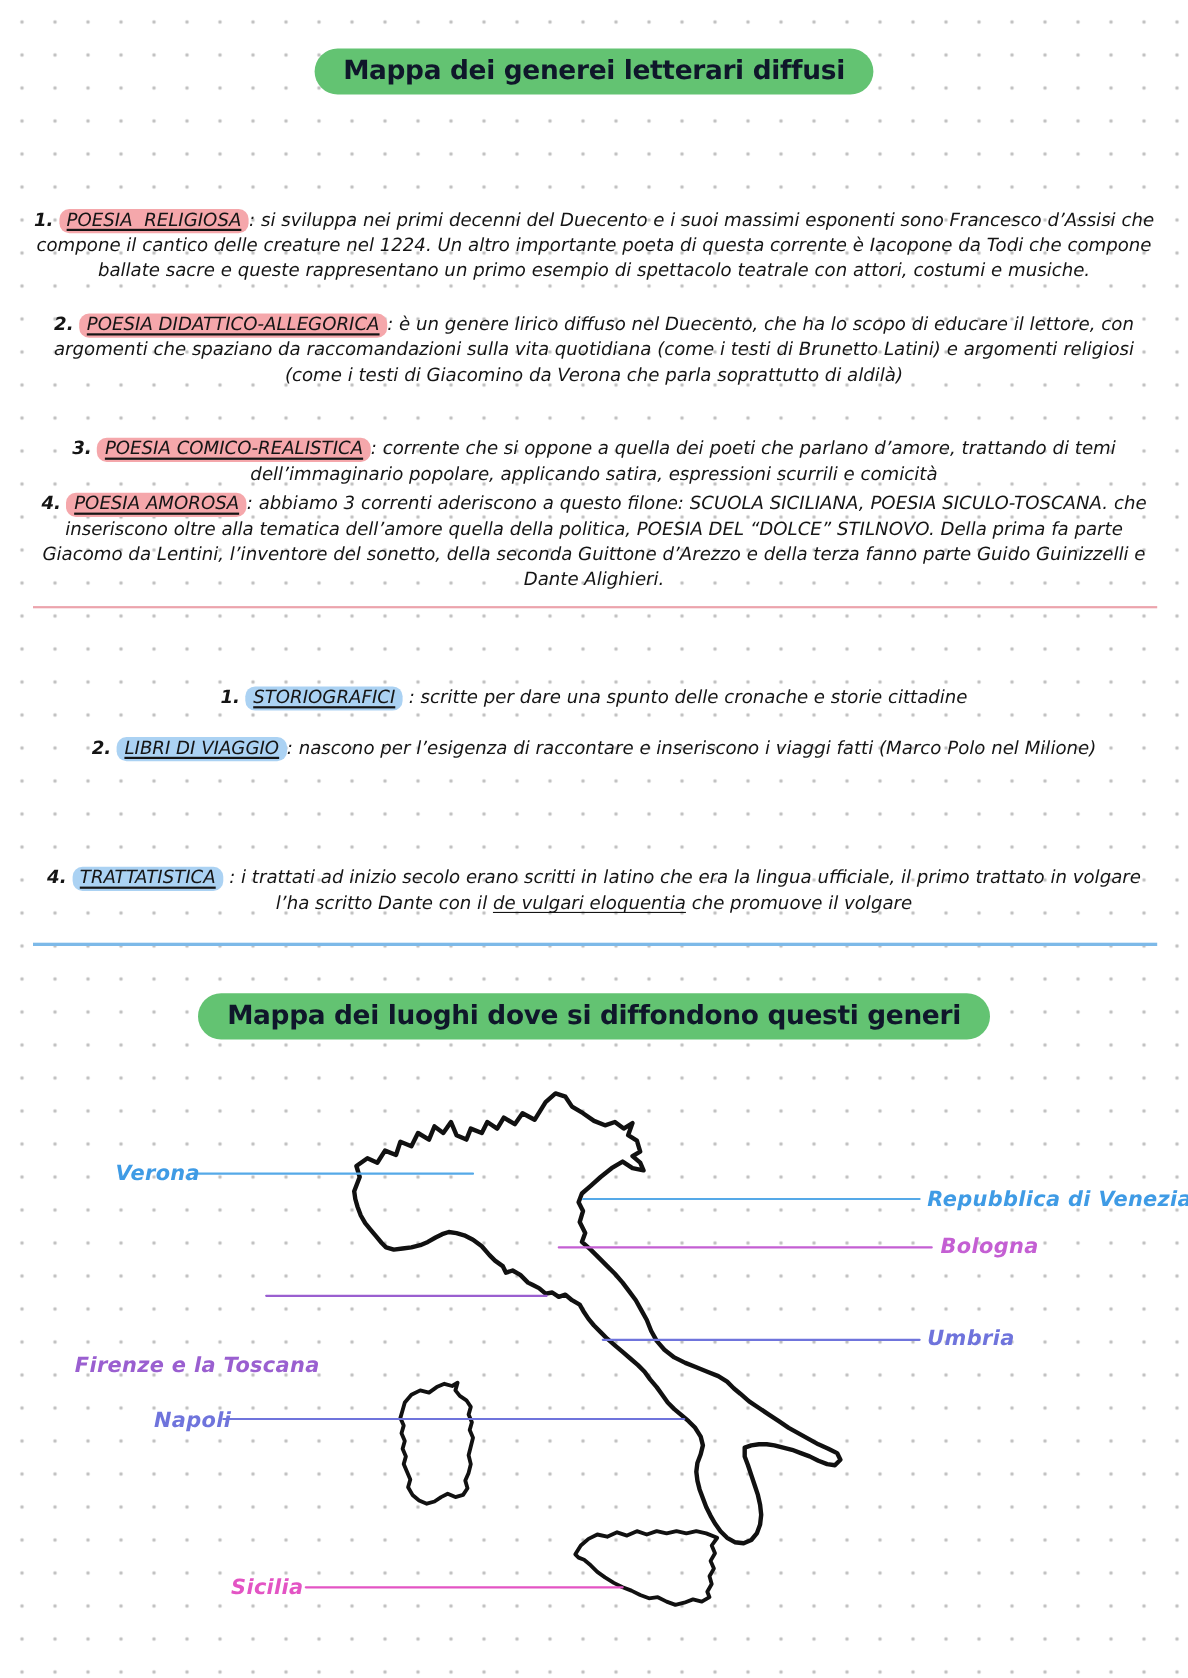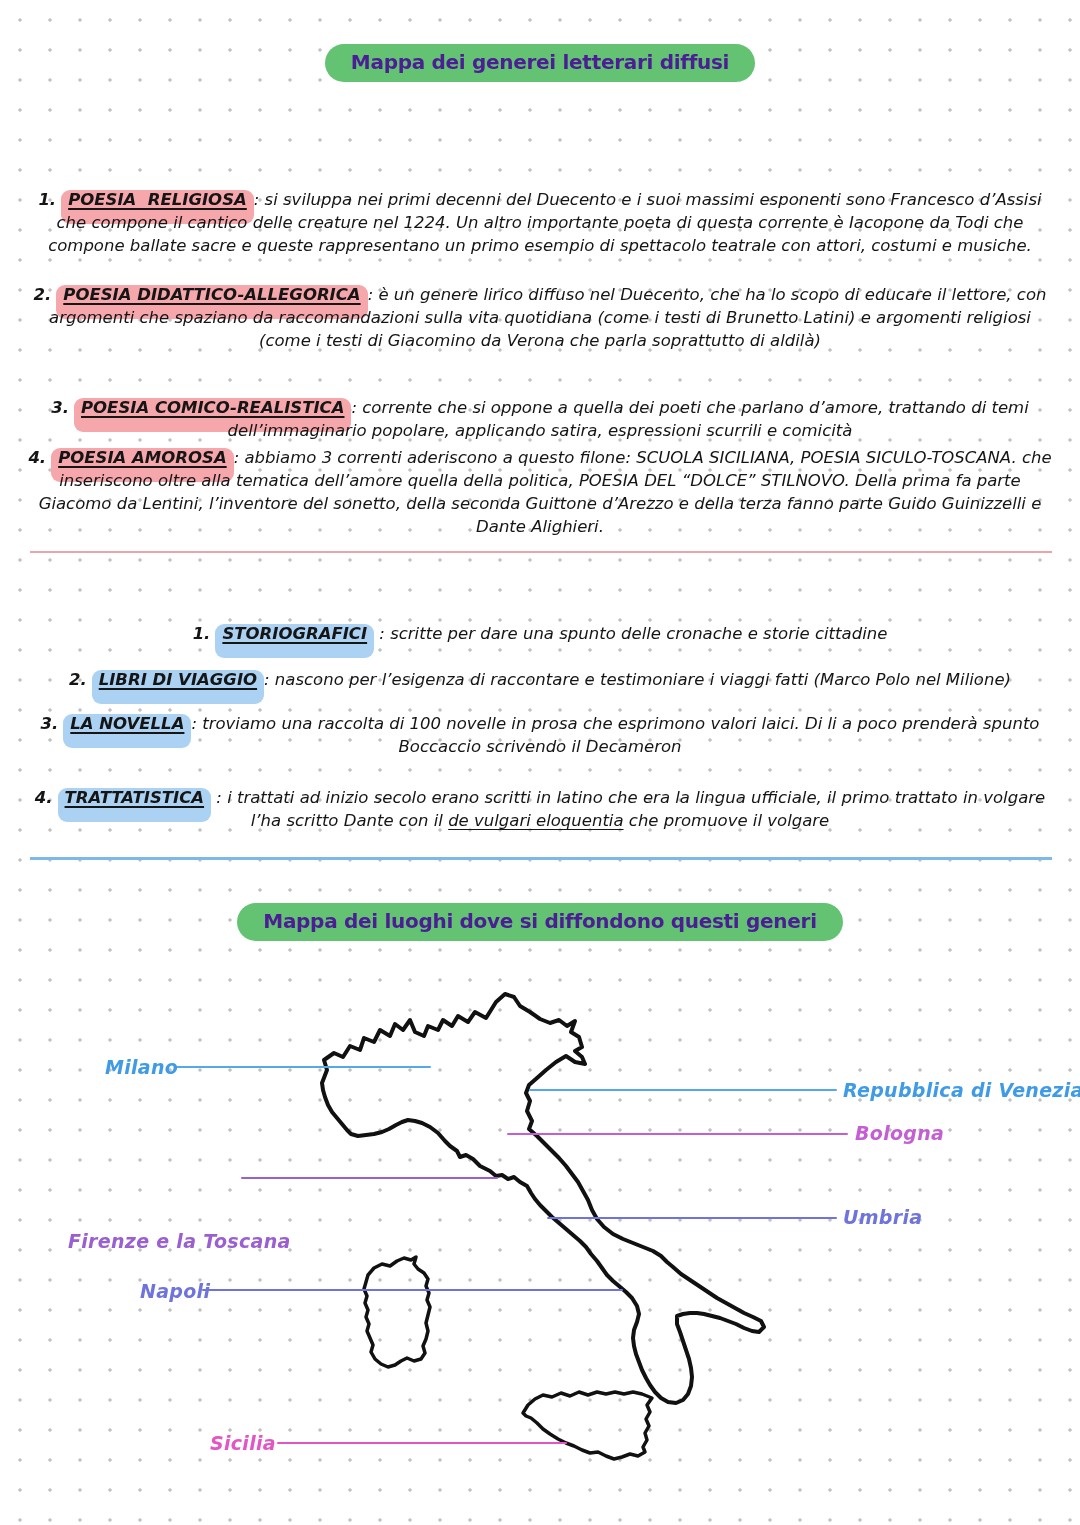--- a/index.html
+++ b/index.html
@@ -9,33 +9,33 @@
     background:#ffffff;
     background-image:radial-gradient(circle,#c2c2c2 1.4px,rgba(0,0,0,0) 1.9px);
     background-size:30px 30px;
     background-position:5px 5px;
     font-family:"DejaVu Sans",sans-serif;
     overflow:hidden;
   }
   .title-row{position:absolute;left:0;right:0;text-align:center;}
   .title-pill{
     display:inline-block;
-    background:#63c372;color:#4c1d95;
-    font-size:20px;font-weight:700;font-style:normal;
+    background:#63c372;color:#0f172a;
+    font-size:24px;font-weight:700;font-style:normal;
     padding:6px 26px 8px;border-radius:26px;letter-spacing:-0.3px;
   }
   .sec{
     position:absolute;left:25px;width:1030px;
     text-align:center;font-style:italic;
     font-size:16.5px;line-height:23px;color:#151515;
   }
   .num{font-weight:700;margin-right:5px;}
   .hl{
-    font-weight:700;
-    padding:0 7px 15px;border-radius:9px;
+    font-weight:400;
+    padding:0 7px 3px;border-radius:9px;
     text-decoration:underline;
     text-decoration-thickness:1.5px;
     text-underline-offset:3px;
     white-space:pre-wrap;
   }
   .pink{background:#f5a7ab;}
   .blue{background:#abd2f3;}
   .uline{text-decoration:underline;text-underline-offset:3px;}
   .divider{position:absolute;left:30px;width:1022px;height:0;border-top:2px solid #eca4ac;}
   .divider.blue-line{border-top:3px solid #7db9e8;}
@@ -78,26 +78,23 @@
   </p>
 
   <div class="divider" style="top:551px;"></div>
 
 
   <p class="sec" style="top:622px;margin:0;">
     <span class="num">1.</span><span class="hl blue">STORIOGRAFICI</span><span> : scritte per dare una spunto delle cronache e storie cittadine</span>
   </p>
 
   <p class="sec" style="top:668px;margin:0;">
-    <span class="num">2.</span><span class="hl blue">LIBRI DI VIAGGIO</span><span>: nascono per l’esigenza di raccontare e testimoniare i viaggi fatti (Marco Polo nel Milione)</span>
+    <span class="num">2.</span><span class="hl blue">LIBRI DI VIAGGIO</span><span>: nascono per l’esigenza di raccontare e inseriscono i viaggi fatti (Marco Polo nel Milione)</span>
   </p>
 
-  <p class="sec" style="top:712px;margin:0;">
-    <span class="num">3.</span><span class="hl blue">LA NOVELLA</span><span>: troviamo una raccolta di 100 novelle in prosa che esprimono valori laici. Di li a poco prenderà spunto Boccaccio scrivendo il Decameron</span>
-  </p>
 
   <p class="sec" style="top:786px;margin:0;">
     <span class="num">4.</span><span class="hl blue">TRATTATISTICA</span><span> : i trattati ad inizio secolo erano scritti in latino che era la lingua ufficiale, il primo trattato in volgare l’ha scritto Dante con il </span><span class="uline">de vulgari eloquentia</span><span> che promuove il volgare</span>
   </p>
 
   <div class="divider blue-line" style="top:857px;"></div>
 
   <div class="title-row" style="top:903px;">
     <span class="title-pill">Mappa dei luoghi dove si diffondono questi generi</span>
   </div>
@@ -112,21 +109,21 @@
       <line x1="175" y1="87" x2="430" y2="87" stroke="#55a9e8"></line>
       <line x1="530" y1="110" x2="836" y2="110" stroke="#55a9e8"></line>
       <line x1="508" y1="154" x2="847" y2="154" stroke="#c45fd3"></line>
       <line x1="242" y1="198" x2="497" y2="198" stroke="#9a5fd0"></line>
       <line x1="548" y1="238" x2="836" y2="238" stroke="#6f74dc"></line>
       <line x1="203" y1="310" x2="622" y2="310" stroke="#6f74dc"></line>
       <line x1="278" y1="463" x2="566" y2="463" stroke="#e354c4"></line>
     </g>
   </svg>
 
-  <div class="map-label lbl-milano">Milano</div>
+  <div class="map-label lbl-milano">Verona</div>
   <div class="map-label lbl-venezia">Repubblica di Venezia</div>
   <div class="map-label lbl-bologna">Bologna</div>
   <div class="map-label lbl-firenze">Firenze e la Toscana</div>
   <div class="map-label lbl-umbria">Umbria</div>
   <div class="map-label lbl-napoli">Napoli</div>
   <div class="map-label lbl-sicilia">Sicilia</div>
 
 </div>
 
 </body></html>

